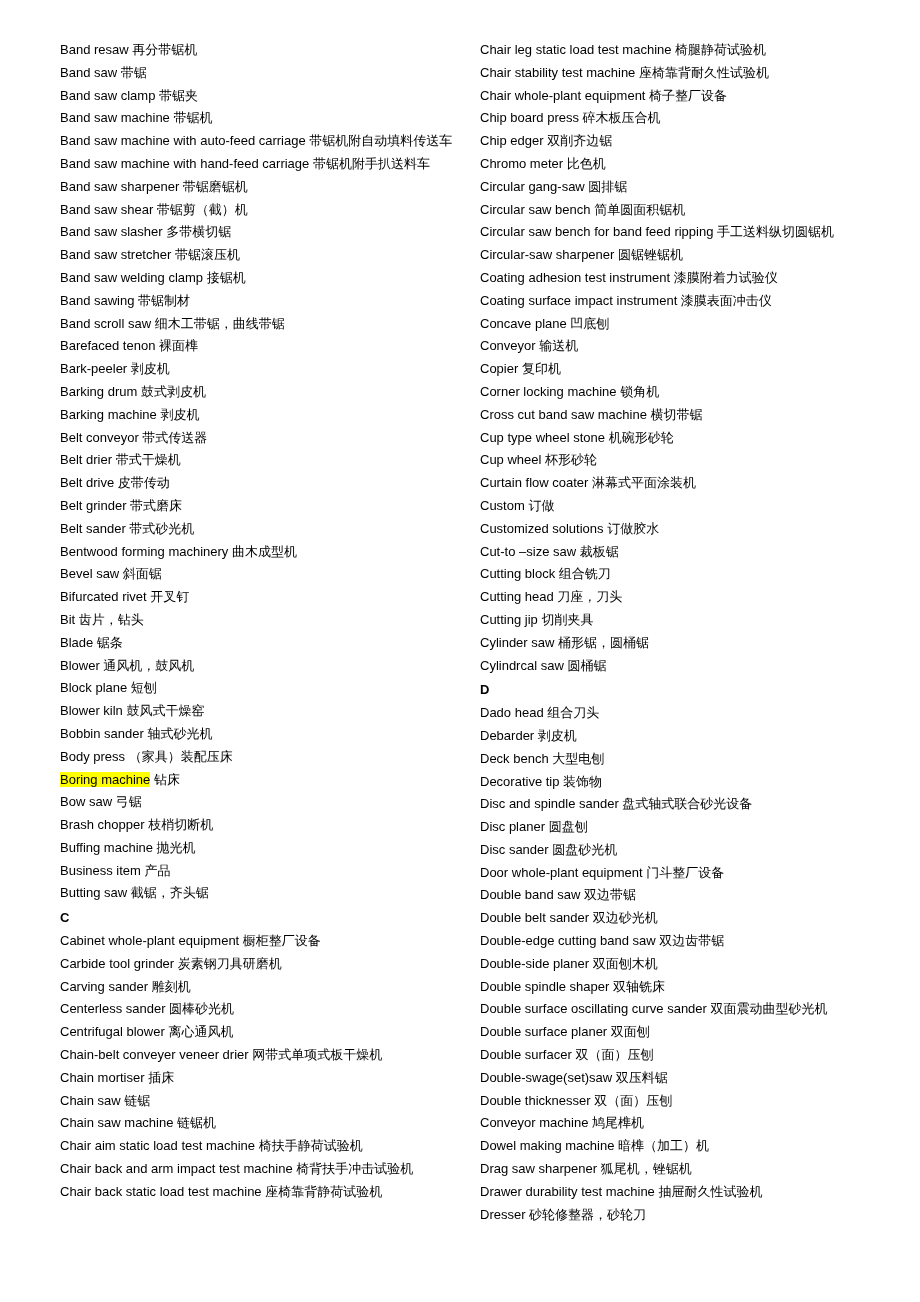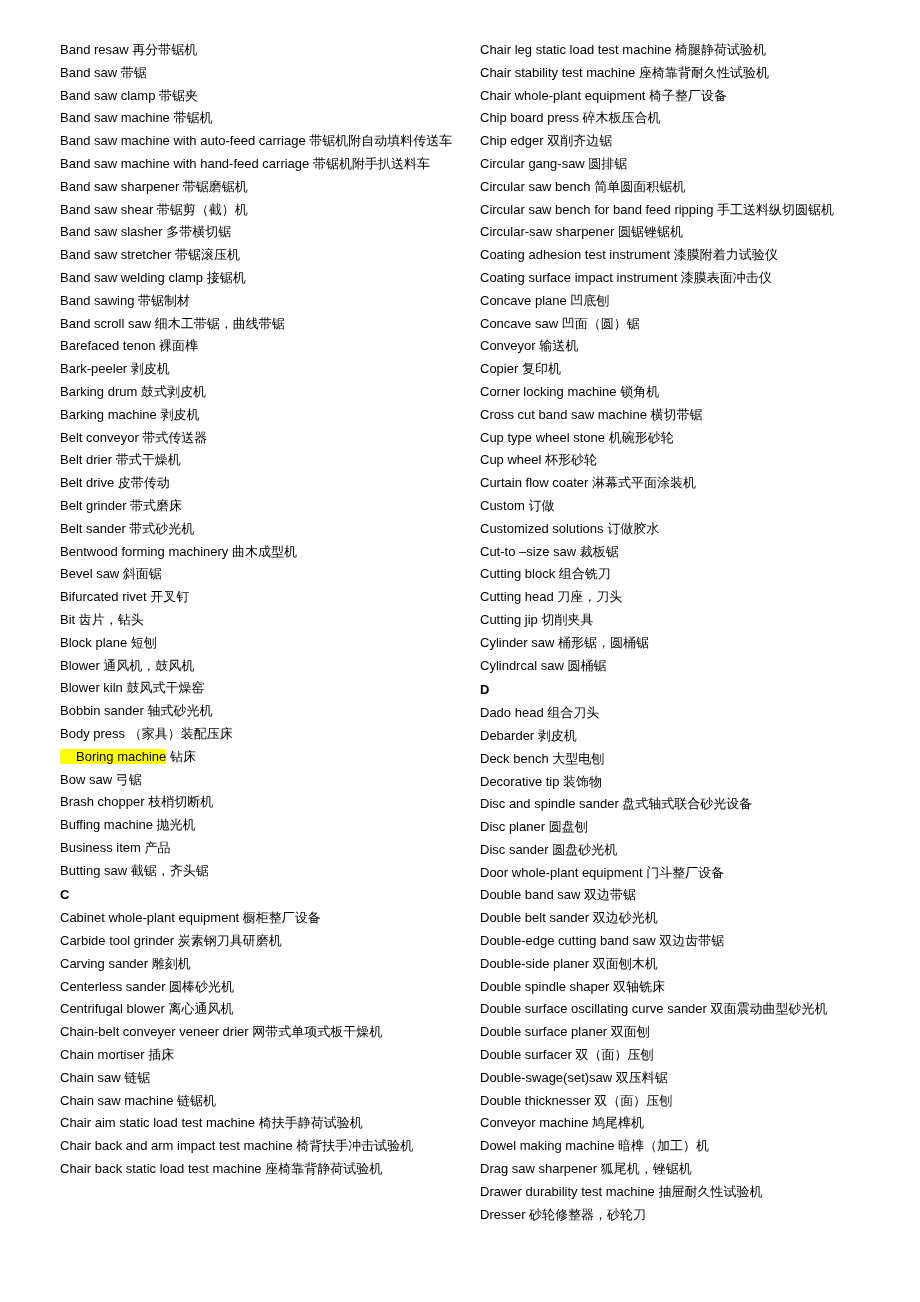--- a/index.html
+++ b/index.html
@@ -23,21 +23,20 @@
     }
     .column {
       flex: 1;
       line-height: 1.6;
     }
     .entry {
       margin-bottom: 2px;
     }
     .highlight {
       background-color: #ffff00;
-      padding-left: 16px;
     }
     .section-header {
       font-weight: bold;
       margin-top: 4px;
       margin-bottom: 2px;
     }
     .corner-mark {
       position: absolute;
       top: 30px;
       right: 40px;
@@ -71,22 +70,23 @@
         <div class="entry">Barking machine  剥皮机</div>
         <div class="entry">Belt conveyor  带式传送器</div>
         <div class="entry">Belt drier  带式干燥机</div>
         <div class="entry">Belt drive  皮带传动</div>
         <div class="entry">Belt grinder  带式磨床</div>
         <div class="entry">Belt sander  带式砂光机</div>
         <div class="entry">Bentwood forming machinery  曲木成型机</div>
         <div class="entry">Bevel saw  斜面锯</div>
         <div class="entry">Bifurcated rivet  开叉钉</div>
         <div class="entry">Bit  齿片，钻头</div>
+        <div class="entry">Blade  锯条</div>
+        <div class="entry">Blower  通风机，鼓风机</div>
         <div class="entry">Block plane  短刨</div>
-        <div class="entry">Blower  通风机，鼓风机</div>
         <div class="entry">Blower kiln  鼓风式干燥窑</div>
         <div class="entry">Bobbin sander  轴式砂光机</div>
         <div class="entry">Body press  （家具）装配压床</div>
         <div class="entry"><span class="highlight">Boring machine</span><span>  钻床</span></div>
         <div class="entry">Bow saw  弓锯</div>
         <div class="entry">Brash chopper  枝梢切断机</div>
         <div class="entry">Buffing machine  抛光机</div>
         <div class="entry">Business item  产品</div>
         <div class="entry">Butting saw  截锯，齐头锯</div>
         <div class="entry section-header">C</div>
@@ -102,28 +102,28 @@
         <div class="entry">Chair aim static load test machine  椅扶手静荷试验机</div>
         <div class="entry">Chair back and arm impact test machine  椅背扶手冲击试验机</div>
         <div class="entry">Chair back static load test machine  座椅靠背静荷试验机</div>
       </div>
     <div class="column" id="right-col">
         <div class="entry">Chair leg static load test machine  椅腿静荷试验机</div>
         <div class="entry">Chair stability test machine  座椅靠背耐久性试验机</div>
         <div class="entry">Chair whole-plant equipment  椅子整厂设备</div>
         <div class="entry">Chip board press  碎木板压合机</div>
         <div class="entry">Chip edger  双削齐边锯</div>
+        <div class="entry">Chromo meter  比色机</div>
         <div class="entry">Circular gang-saw  圆排锯</div>
         <div class="entry">Circular saw bench  简单圆面积锯机</div>
         <div class="entry">Circular saw bench for band feed ripping  手工送料纵切圆锯机</div>
         <div class="entry">Circular-saw sharpener  圆锯锉锯机</div>
         <div class="entry">Coating adhesion test instrument  漆膜附着力试验仪</div>
         <div class="entry">Coating surface impact instrument  漆膜表面冲击仪</div>
         <div class="entry">Concave plane  凹底刨</div>
-        <div class="entry">Concave saw  凹面（圆）锯</div>
         <div class="entry">Conveyor  输送机</div>
         <div class="entry">Copier  复印机</div>
         <div class="entry">Corner locking machine  锁角机</div>
         <div class="entry">Cross cut band saw machine  横切带锯</div>
         <div class="entry">Cup type wheel stone  机碗形砂轮</div>
         <div class="entry">Cup wheel  杯形砂轮</div>
         <div class="entry">Curtain flow coater  淋幕式平面涂装机</div>
         <div class="entry">Custom  订做</div>
         <div class="entry">Customized solutions  订做胶水</div>
         <div class="entry">Cut-to –size saw  裁板锯</div>

